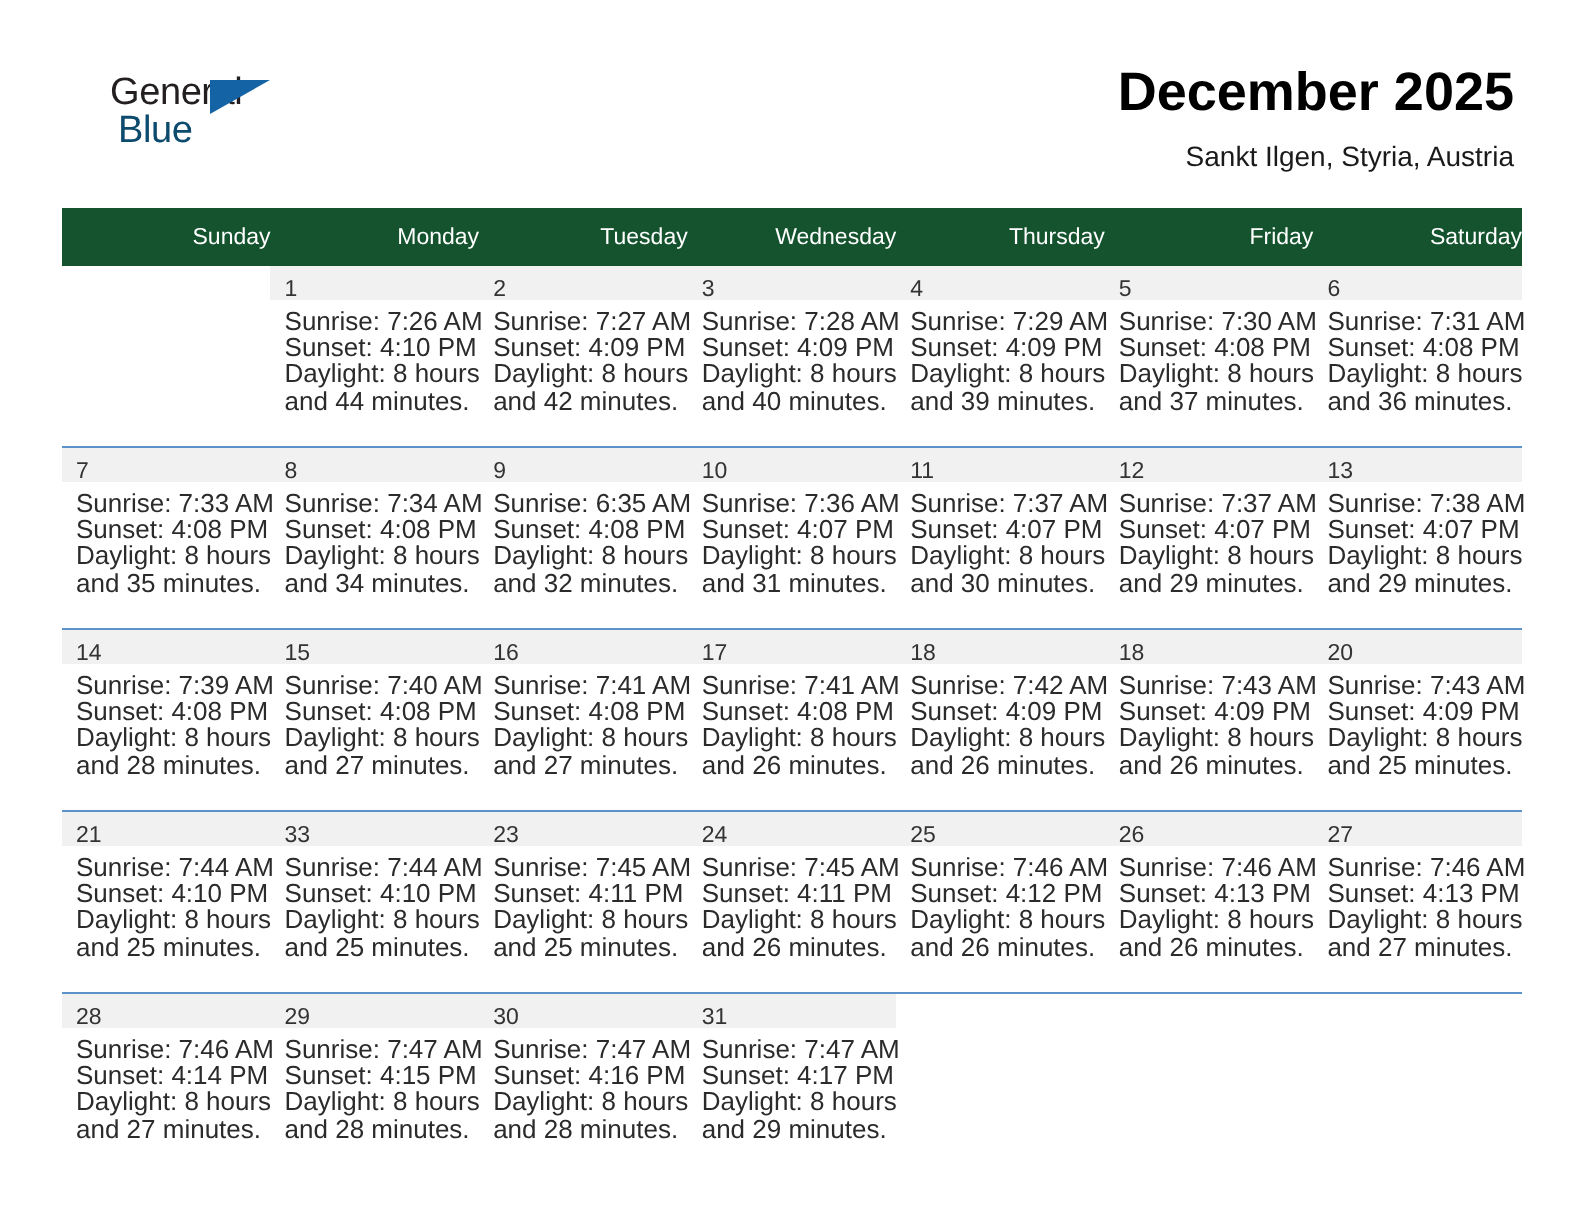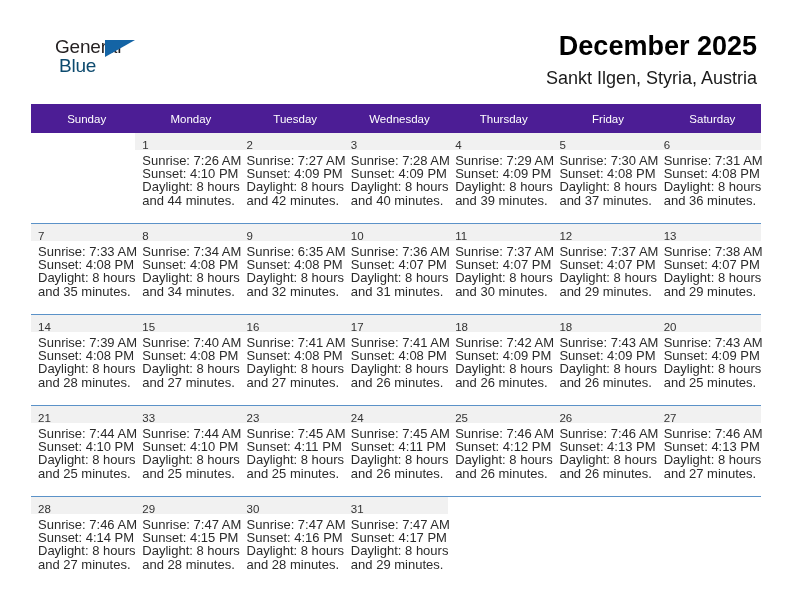--- a/index.html
+++ b/index.html
@@ -74,43 +74,43 @@
     text-align: right;
   }
   .cal-title {
     font-size: 27px;
     font-weight: bold;
     color: #000000;
     line-height: 32px;
     white-space: nowrap;
   }
   .cal-subtitle {
-    font-size: 18px;
+    font-size: 14px;
     color: #1a1a1a;
     line-height: 20px;
     margin-top: 6px;
     white-space: nowrap;
   }
 
   
   .calendar {
     position: absolute;
     left: 31px;
     top: 104px;
     width: 730px;
     border-collapse: collapse;
     table-layout: fixed;
   }
 
   .calendar th {
-    background: #4c1d95;
+    background: #14532d;
     color: #ffffff;
     font-size: 11.5px;
     font-weight: normal;
-    text-align: center;
+    text-align: right;
     padding: 5px 0 5px 7px;
     height: 19px;
     vertical-align: middle;
     border: none;
   }
 
   .calendar td {
     width: 104.28px;
     height: 90px;
     vertical-align: top;

